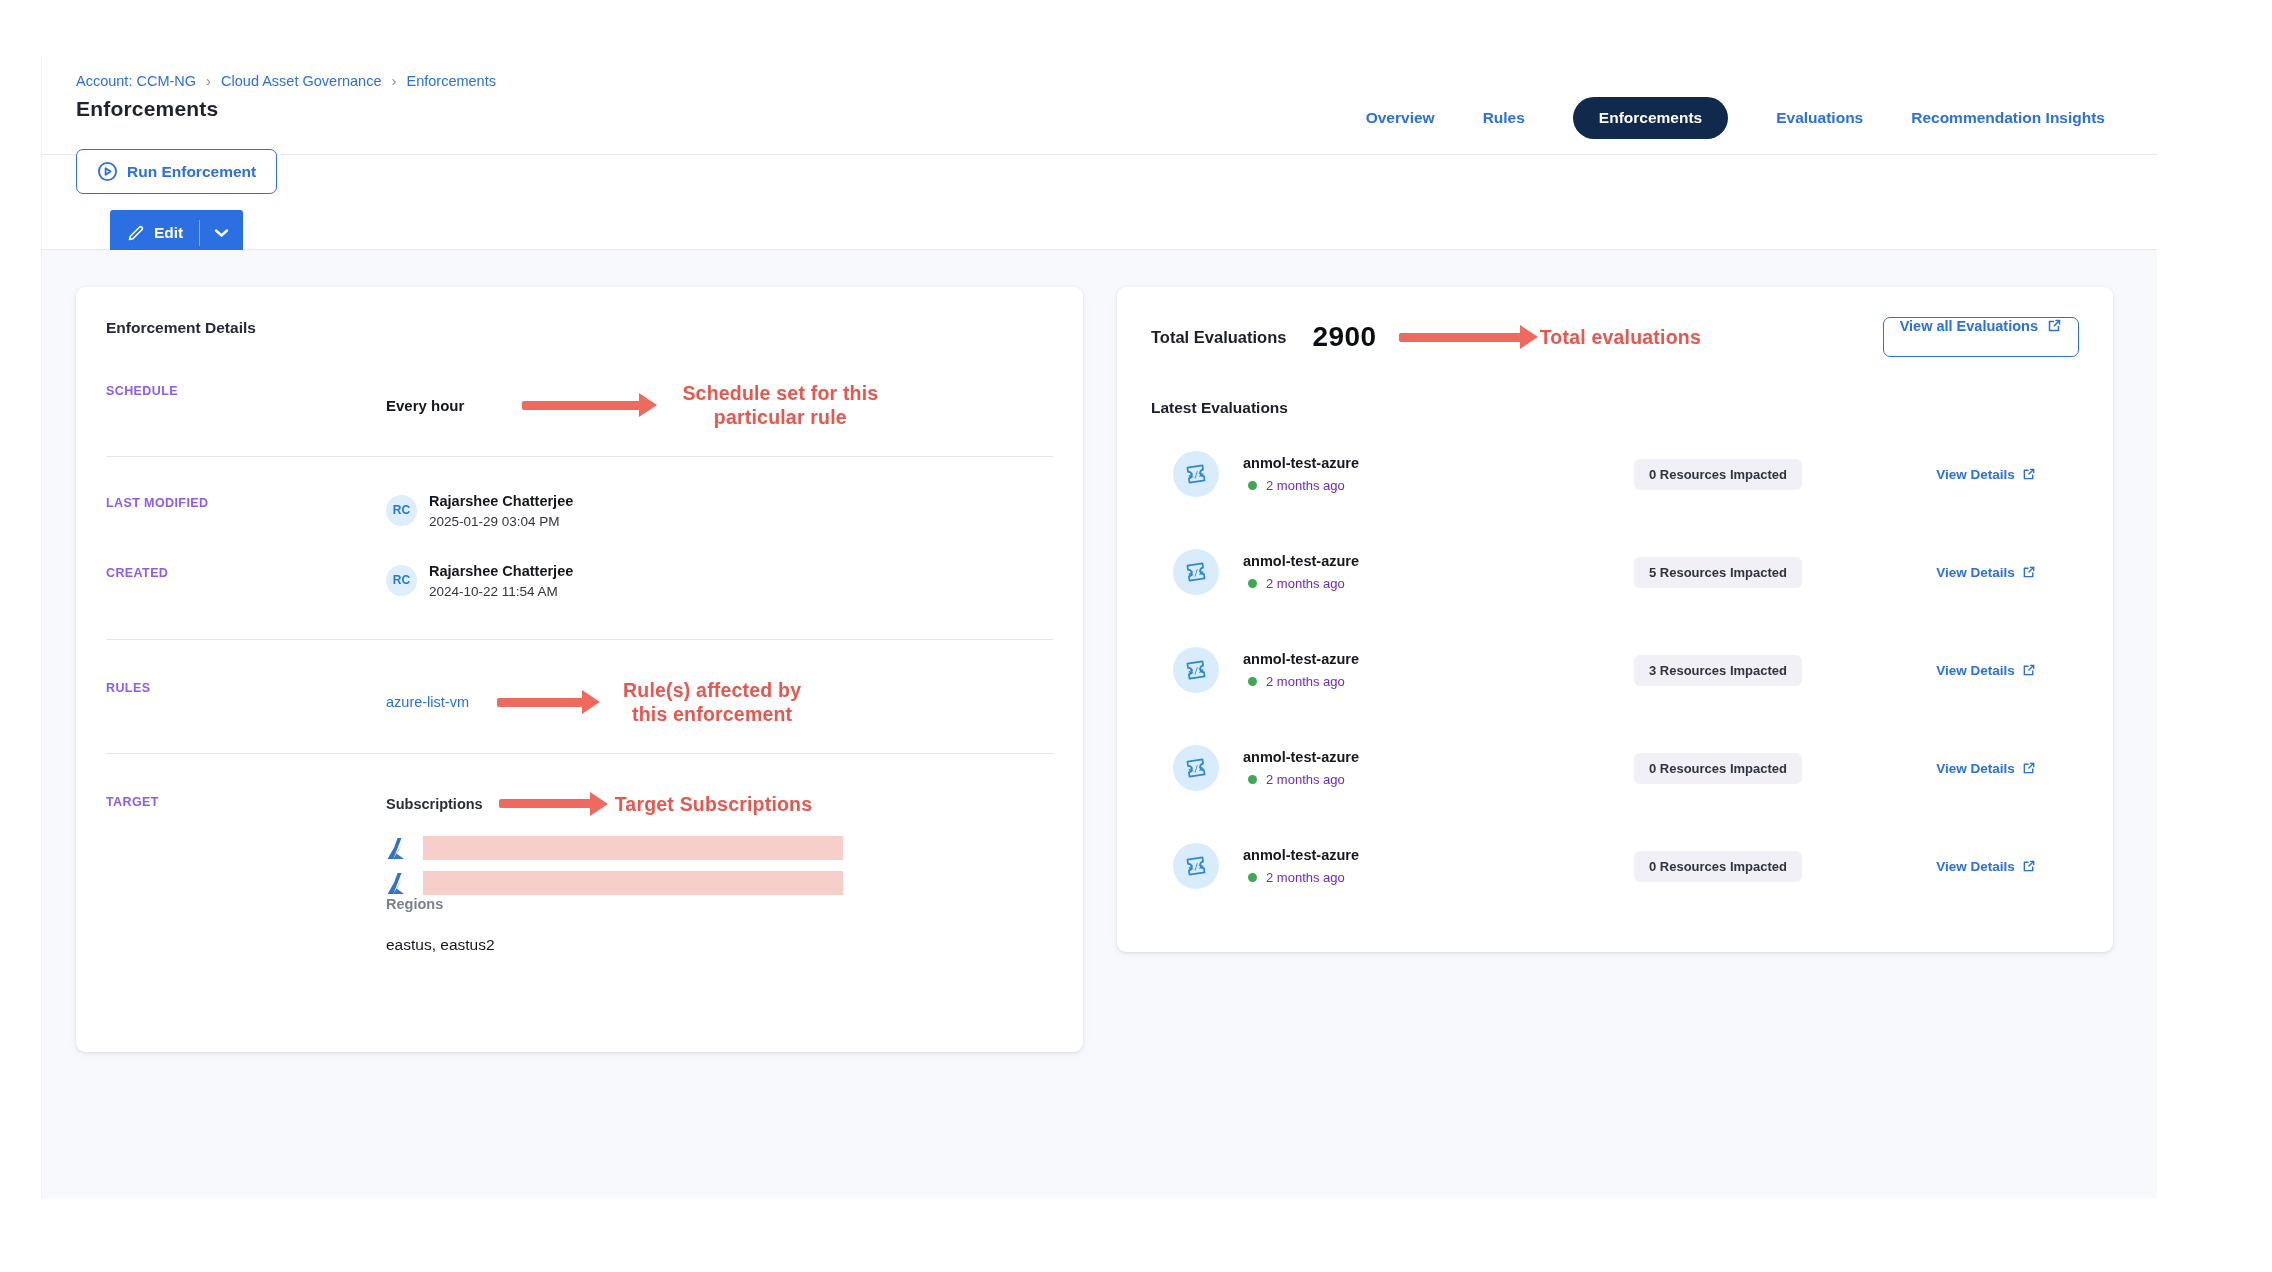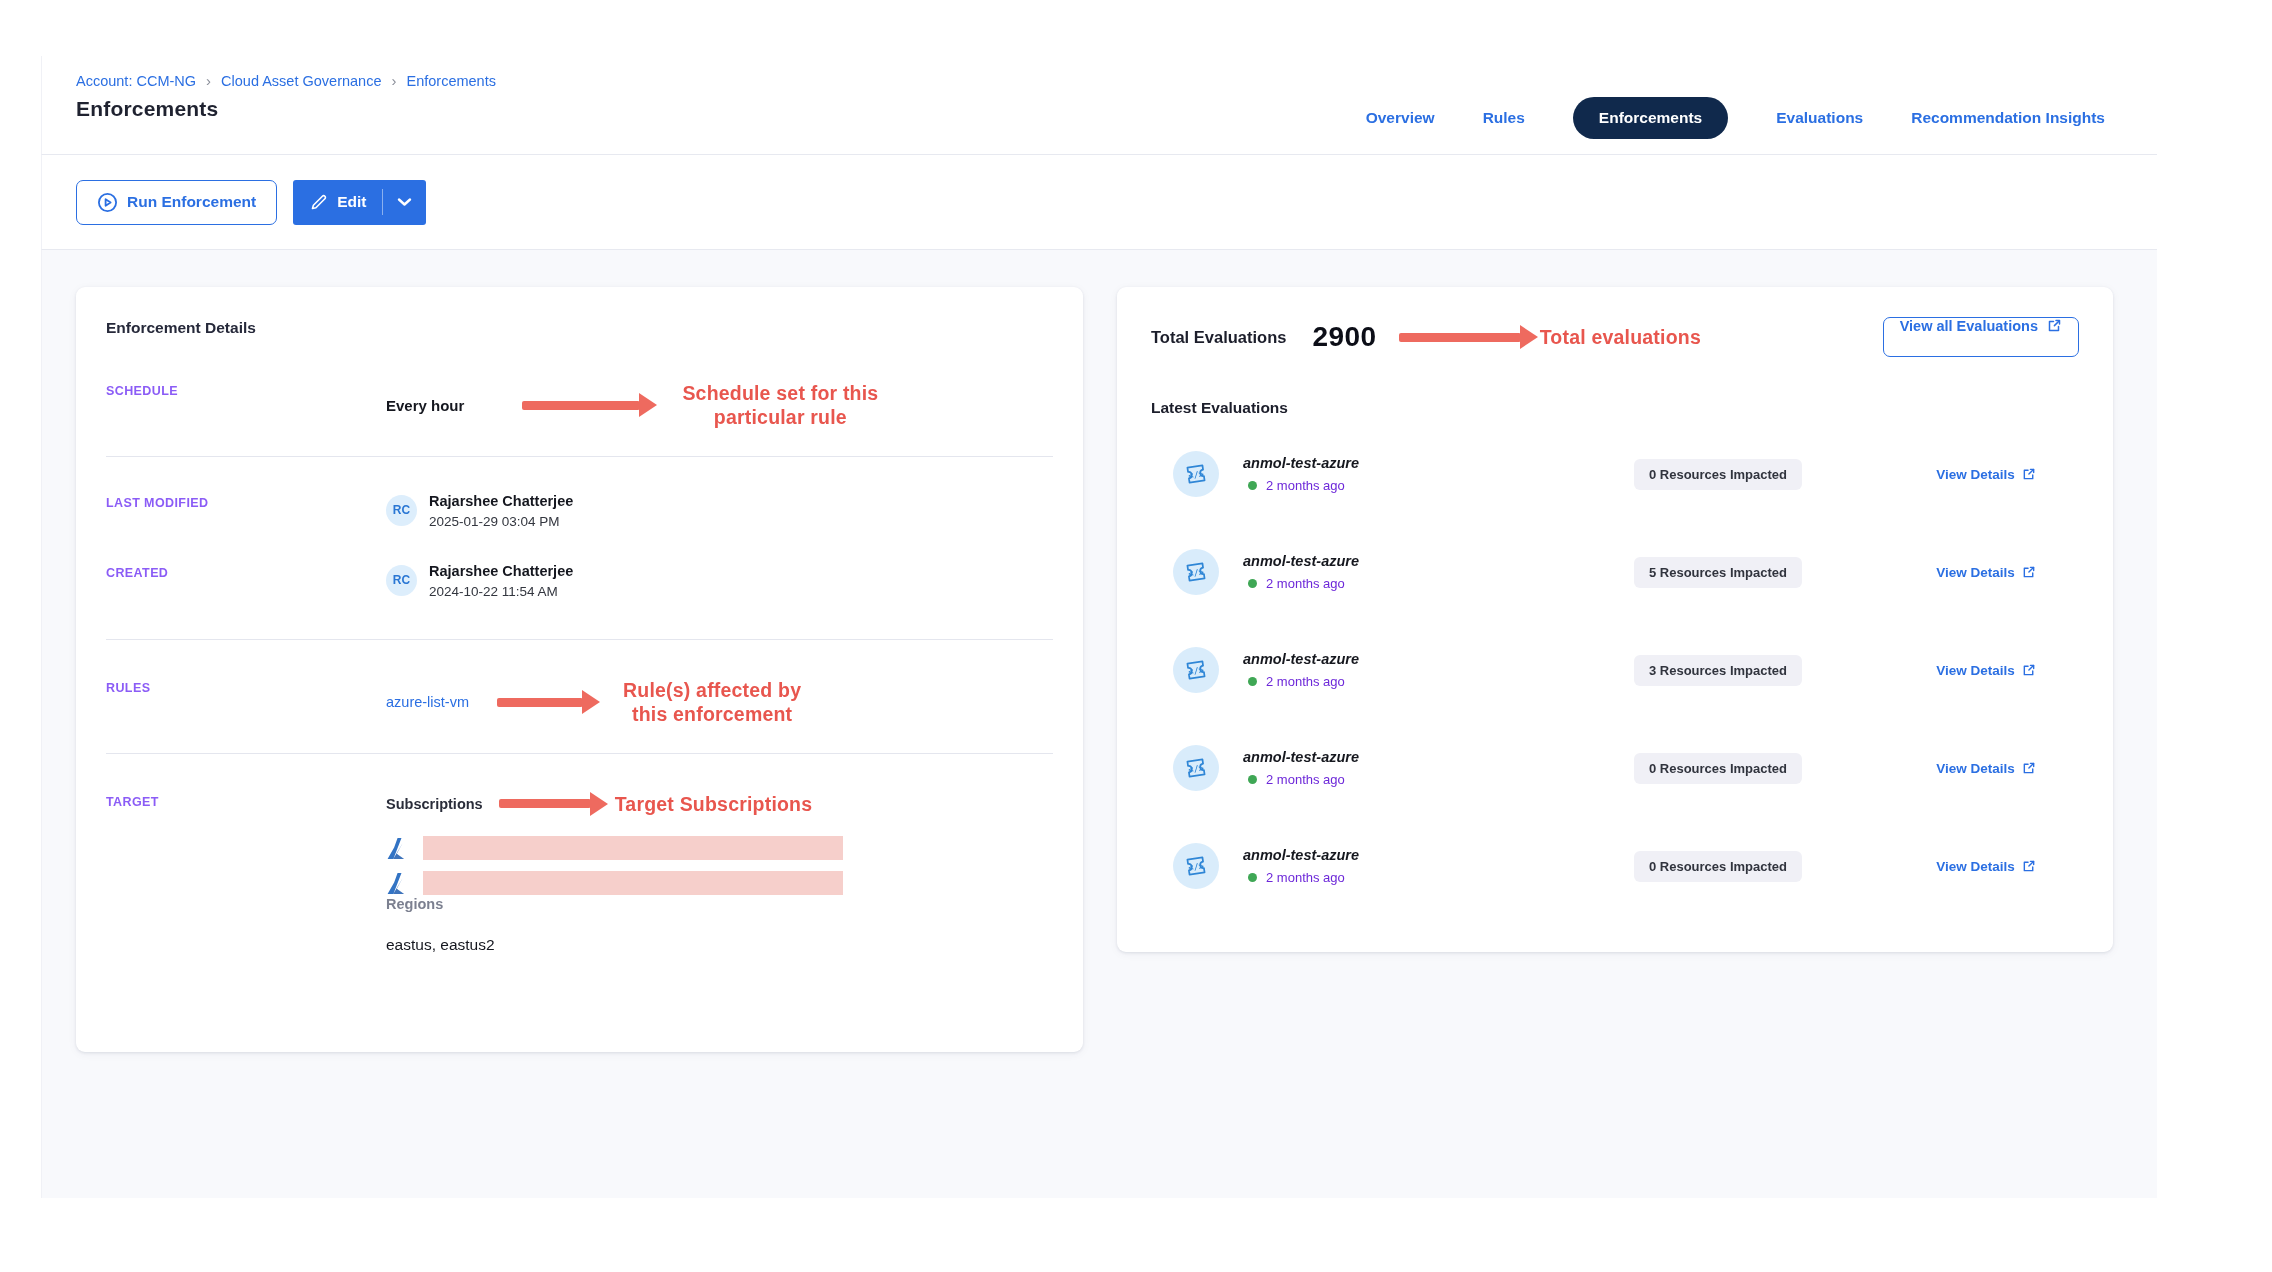--- a/index.html
+++ b/index.html
@@ -49,21 +49,21 @@
   .toggle .knob {
     position: absolute; right: 2px; top: 2px; width: 22px; height: 22px;
     border-radius: 50%; background: #fff; box-shadow: 0 1px 2px rgba(0,0,0,.25);
   }
   .enabled-lbl { font-size: 14.5px; color: #696d7a; }
   .vsep { width: 1px; height: 20px; background: #d9dbe3; }
   .mode-badge {
     background: #f2f2f8; color: #3c3f4c; font-size: 12.5px; font-weight: 700;
     letter-spacing: .7px; padding: 8px 13px; border-radius: 6px;
   }
-  .name-right { display: flex; align-items: center; gap: 16px; }
+  .name-right { display: flex; align-items: center; gap: 16px; flex-direction: column; }
   .btn-outline {
     display: flex; align-items: center; gap: 9px; background: #fff;
     border: 1.8px solid #2b6fe2; color: #2b6fe2; border-radius: 7px;
     padding: 0 20px; height: 45px; font-size: 15.5px; font-weight: 700; cursor: pointer;
     font-family: inherit;
   }
   .btn-split {
     display: flex; align-items: center; background: #2b6fe2; color: #fff;
     border: none; border-radius: 3px; height: 45px; cursor: pointer; font-family: inherit;
   }
@@ -129,21 +129,21 @@
     margin-left: auto; font-family: inherit;
   }
   .latest-lbl { font-size: 15.5px; font-weight: 700; color: #1c1e2b; margin-top: 42px; }
 
   .eval-rows { margin-top: 8px; padding-left: 22px; }
   .eval-row { display: grid; grid-template-columns: 70px 300px 350px 186px; align-items: center; height: 98px; }
   .eval-icon {
     width: 46px; height: 46px; border-radius: 50%; background: #d9ecfb;
     display: flex; align-items: center; justify-content: center;
   }
-  .eval-name { font-size: 14.5px; font-weight: 700; color: #16181f; font-style: italic; }
+  .eval-name { font-size: 14.5px; font-weight: 700; color: #16181f; }
   .eval-time { display: flex; align-items: center; gap: 9px; margin-top: 7px; padding-left: 5px; }
   .dot { width: 9px; height: 9px; border-radius: 50%; background: #3fa755; }
   .time-txt { font-size: 13px; color: #6d28d9; }
   .impact-cell { display: flex; justify-content: center; }
   .impact-badge {
     background: #f0f0f6; border-radius: 6px; padding: 8px 15px;
     font-size: 13px; font-weight: 700; color: #31343e; white-space: nowrap;
   }
   .link-cell { display: flex; justify-content: center; }
   .view-link {

